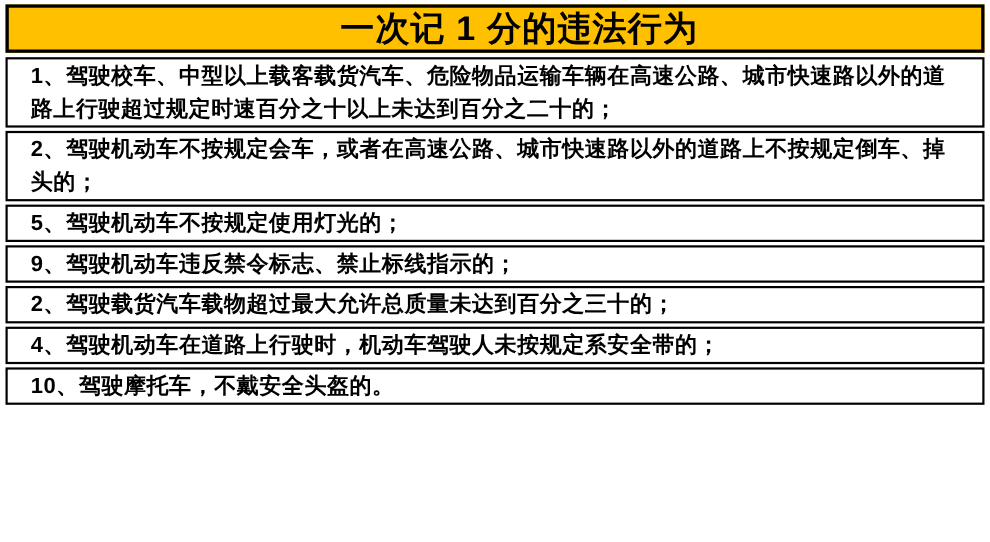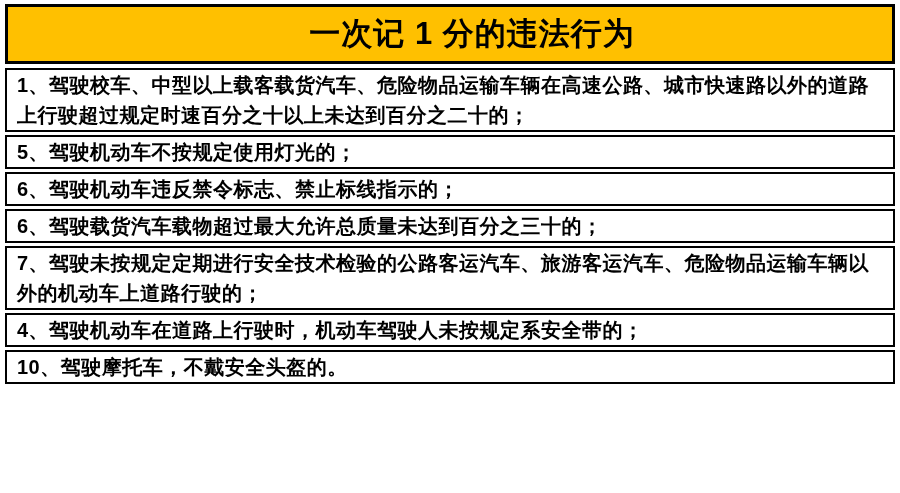--- a/index.html
+++ b/index.html
@@ -13,59 +13,59 @@
     box-sizing: border-box;
     padding: 4px 5px;
     font-family: "Liberation Sans", "DejaVu Sans", sans-serif;
     color: #000000;
     overflow: hidden;
   }
   .header {
     box-sizing: border-box;
     border: 3px solid var(--border-color, #000000);
     background: var(--header-bg, #FFC000);
-    height: 60px;
+    height: 44px;
     display: flex;
     align-items: center;
     justify-content: center;
     margin-bottom: 4px;
     padding-left: 44px;
   }
   .header .title {
     font-size: 31px;
     font-weight: 700;
     letter-spacing: 1px;
     line-height: 1;
     transform: translateY(-1px);
   }
   .rows {
     display: block;
   }
   .row {
     box-sizing: border-box;
     border: 2px solid var(--border-color, #000000);
     background: #ffffff;
-    padding: 0 10px;
+    padding: 0 21px;
     font-size: 20px;
     font-weight: 700;
     line-height: 30px;
     margin-bottom: 3px;
     letter-spacing: 0.5px;
     word-break: break-all;
   }
   .row:last-child { margin-bottom: 0; }
 </style>
 </head>
 <body>
 
 <div class="header">
   <span class="title">一次记 1 分的违法行为</span>
 </div>
 
 <div class="rows">
   <div class="row">1、驾驶校车、中型以上载客载货汽车、危险物品运输车辆在高速公路、城市快速路以外的道路上行驶超过规定时速百分之十以上未达到百分之二十的；</div>
+  <div class="row">2、驾驶机动车不按规定会车，或者在高速公路、城市快速路以外的道路上不按规定倒车、掉头的；</div>
   <div class="row">5、驾驶机动车不按规定使用灯光的；</div>
-  <div class="row">6、驾驶机动车违反禁令标志、禁止标线指示的；</div>
-  <div class="row">6、驾驶载货汽车载物超过最大允许总质量未达到百分之三十的；</div>
-  <div class="row">7、驾驶未按规定定期进行安全技术检验的公路客运汽车、旅游客运汽车、危险物品运输车辆以外的机动车上道路行驶的；</div>
+  <div class="row">9、驾驶机动车违反禁令标志、禁止标线指示的；</div>
+  <div class="row">2、驾驶载货汽车载物超过最大允许总质量未达到百分之三十的；</div>
   <div class="row">4、驾驶机动车在道路上行驶时，机动车驾驶人未按规定系安全带的；</div>
   <div class="row">10、驾驶摩托车，不戴安全头盔的。</div>
 </div>
 
 </body></html>

